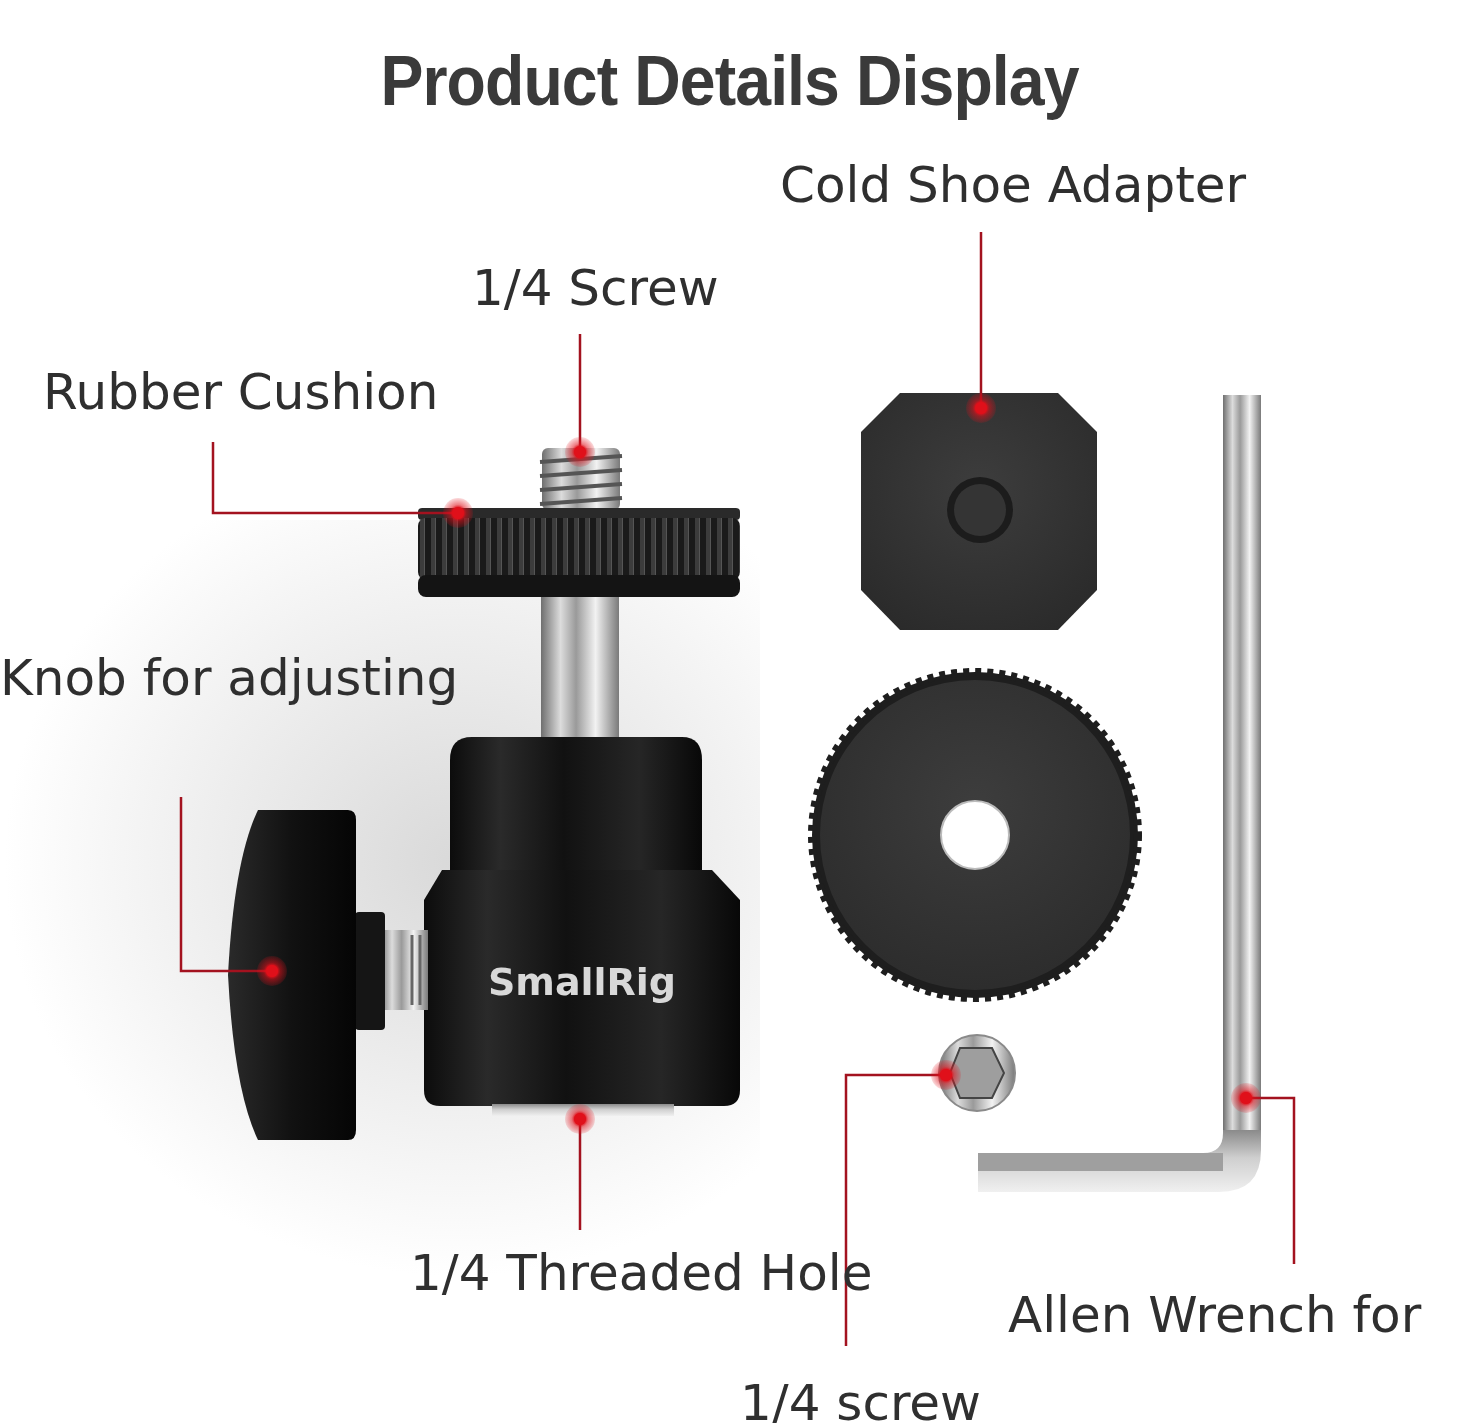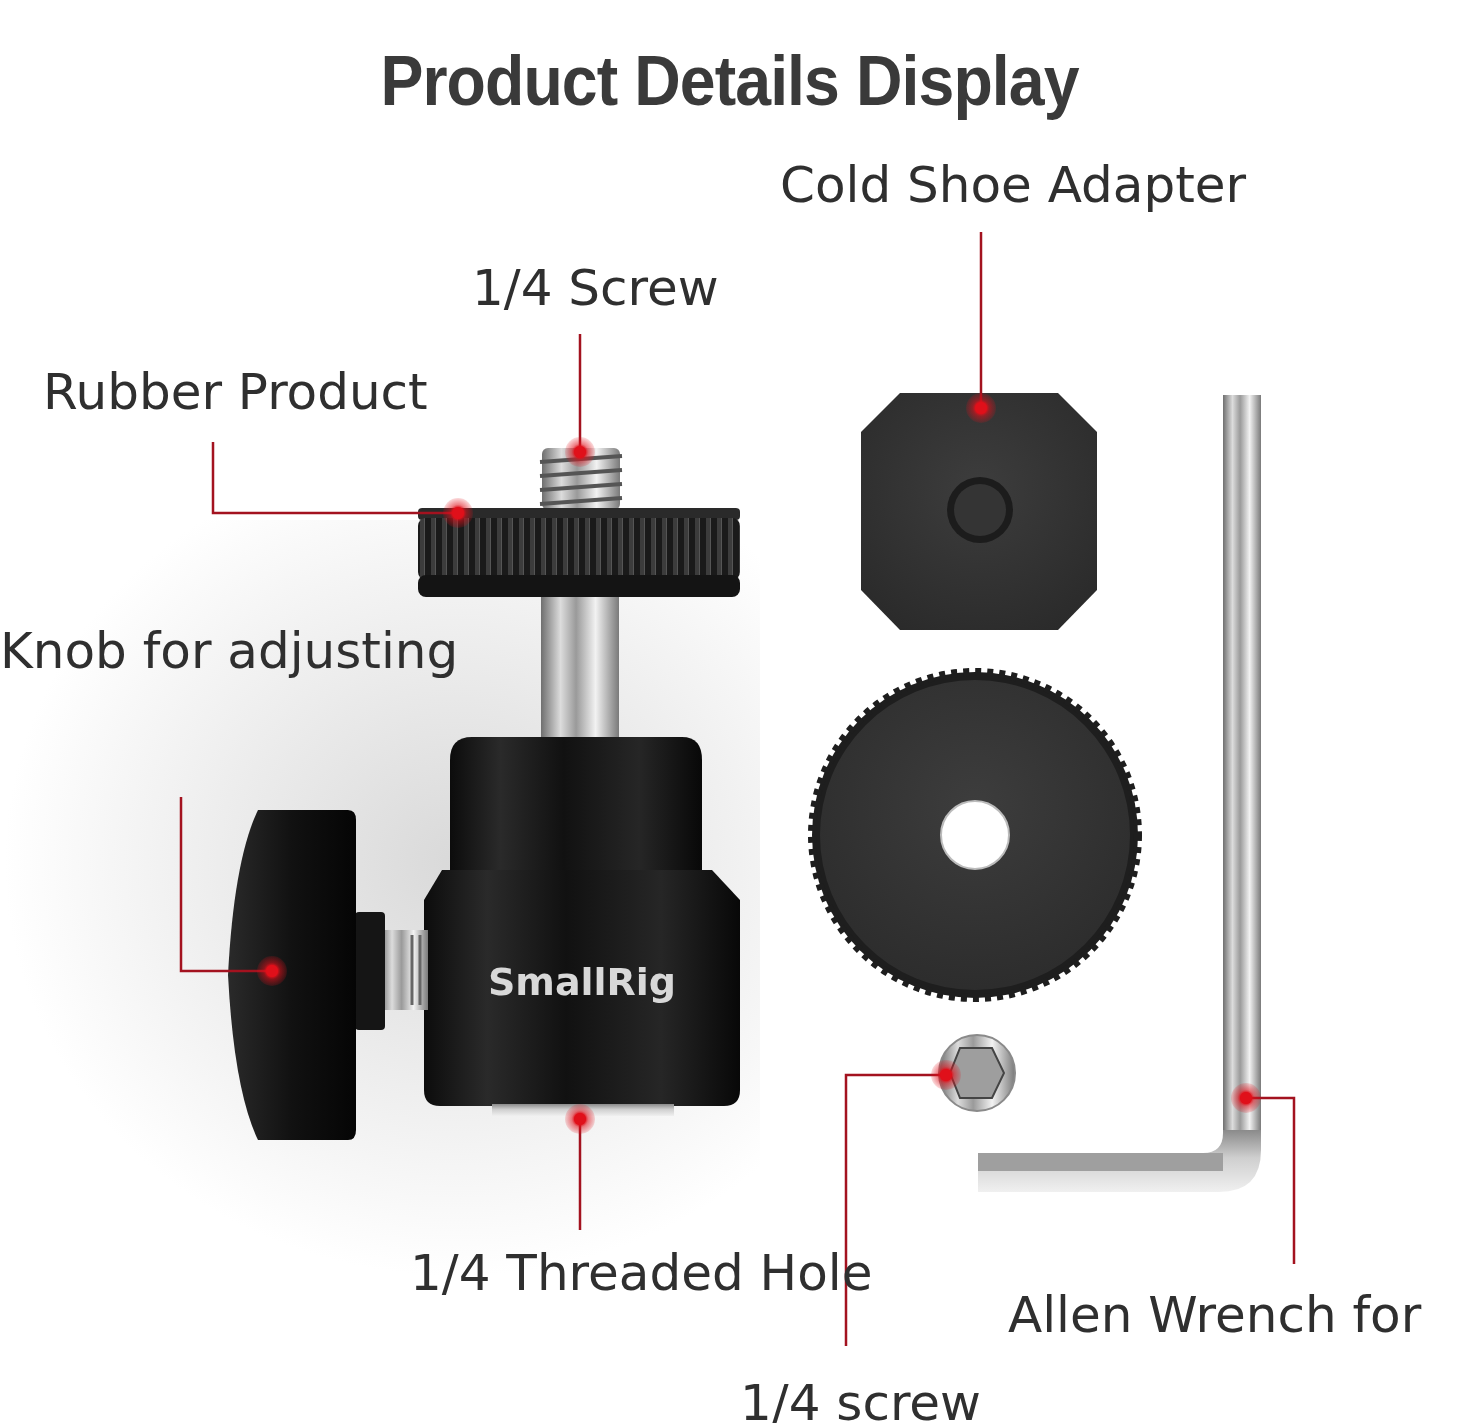--- a/index.html
+++ b/index.html
@@ -153,21 +153,21 @@
       </g>
     <g>
         <circle cx="1246" cy="1098" r="15" fill="url(#dotGlow)"></circle>
         <circle cx="1246" cy="1098" r="6" fill="#e0101a"></circle>
       </g>
   </g>
 </svg>
 
 <div class="label" style="left:780px;top:150px;">Cold Shoe Adapter</div>
 <div class="label" style="left:472px;top:253px;">1/4 Screw</div>
-<div class="label" style="left:43px;top:357px;">Rubber Product</div>
-<div class="label center" style="left:0px;top:616px;width:390px;">
+<div class="label" style="left:43px;top:357px;">Rubber Cushion</div>
+<div class="label center" style="left:0px;top:643px;width:390px;">
   <div>Knob for adjusting</div>
 </div>
 <div class="label" style="left:382px;top:1238px;margin-left:28px;">1/4 Threaded Hole</div>
 <div class="label" style="left:740px;top:1368px;">1/4 screw</div>
 <div class="label center" style="left:1008px;top:1280px;width:400px;">
   <div>Allen Wrench for</div>
 </div>
 
 </body></html>

